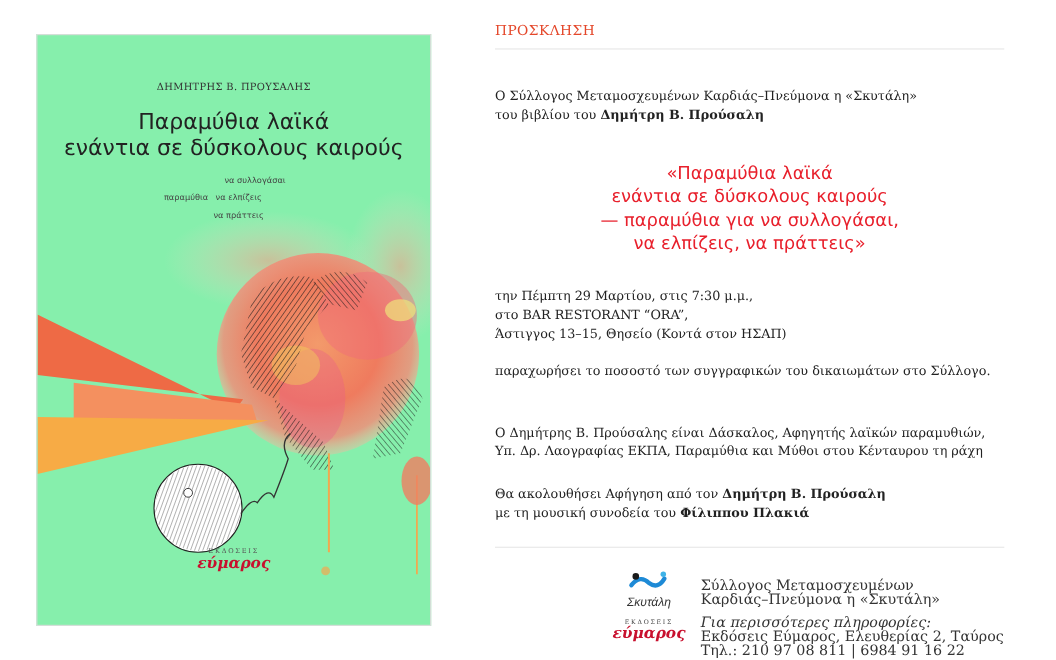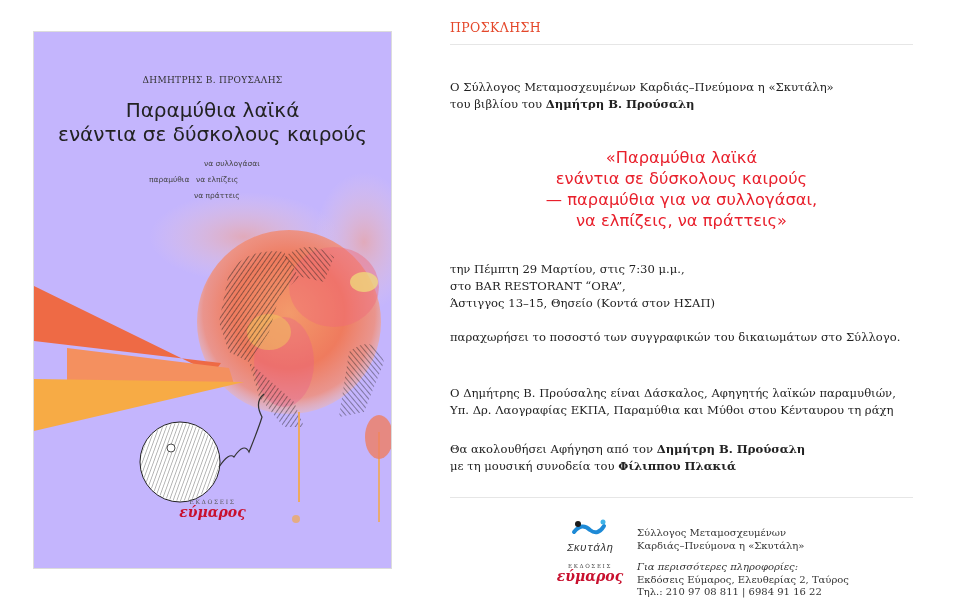--- a/index.html
+++ b/index.html
@@ -1,19 +1,19 @@
 <!DOCTYPE html>
 <html><head>
 <meta charset="utf-8">
 <style>
   html, body { margin:0; padding:0; }
   body { width:960px; height:600px; background:#ffffff; position:relative; overflow:hidden;
          font-family:"DejaVu Serif", "Liberation Serif", serif; color:#222; }
   .cover { position:absolute; left:33px; top:31px; width:357px; height:536px;
-           border:1px solid #dcdcdc; background:#c4b5fd; overflow:hidden; }
+           border:1px solid #dcdcdc; background:#86efac; overflow:hidden; }
   .cover-author { position:absolute; top:43px; left:0; width:100%; text-align:center;
                   font-size:9px; letter-spacing:0.3px; color:#333; }
   .cover-title { position:absolute; top:66px; left:0; width:100%; text-align:center;
                  font-size:20px; line-height:24px; color:#222; font-family:"DejaVu Sans", sans-serif; }
   .cover-sub { position:absolute; font-size:7.5px; color:#444; font-family:"DejaVu Sans", sans-serif; }
   .cover-art { position:absolute; left:0; top:0; width:357px; height:536px; }
   .cover-pub { position:absolute; top:466px; left:0; width:100%; text-align:center; }
   .cover-pub .pub-small { font-size:6px; letter-spacing:1.6px; color:#555; }
   .cover-pub .pub-name { font-size:14px; color:#c8102e; font-style:italic; font-weight:bold;
                          font-family:"DejaVu Serif", serif; line-height:14px; }
@@ -22,23 +22,23 @@
   .inv-heading { position:absolute; top:20px; left:0; width:100%; text-align:left;
                  color:#e4472a; font-size:12.5px; letter-spacing:0.4px; }
   .divider { position:absolute; left:0; width:100%; height:1px; background:#e6e6e6; }
   .para { position:absolute; left:0; width:100%; text-align:left; font-size:11.6px;
           line-height:17px; color:#222; font-family:"DejaVu Serif", serif; }
   .para b { font-weight:bold; }
   .red-title { position:absolute; top:147px; left:0; width:100%; text-align:center;
                color:#e8202c; font-size:16.3px; line-height:21px; font-family:"DejaVu Sans", sans-serif; }
 
   .footer-logos { position:absolute; left:554px; top:518px; width:72px; }
-  .footer-text { position:absolute; left:637px; font-size:10px; line-height:12.5px; color:#333; }
+  .footer-text { position:absolute; left:637px; font-size:13px; line-height:12.5px; color:#333; }
   .footer-text b { font-style:italic; font-weight:normal; }
-  .skytali-word { font-family:Liberation Mono, monospace; font-style:italic; font-size:11px; color:#333; }
+  .skytali-word { font-family:Liberation Sans, sans-serif; font-style:italic; font-size:11px; color:#333; }
   .eumaros-small { font-size:5.6px; letter-spacing:1.6px; color:#444; text-align:center; }
   .eumaros-word { font-size:14px; color:#c8102e; font-style:italic; font-weight:bold; text-align:center; line-height:14px; }
 </style>
 </head>
 <body>
 
 <div class="cover">
   <svg class="cover-art" viewBox="0 0 357 536" width="357" height="536">
     <defs>
       <radialGradient id="globeGrad" cx="50%" cy="45%" r="55%">

